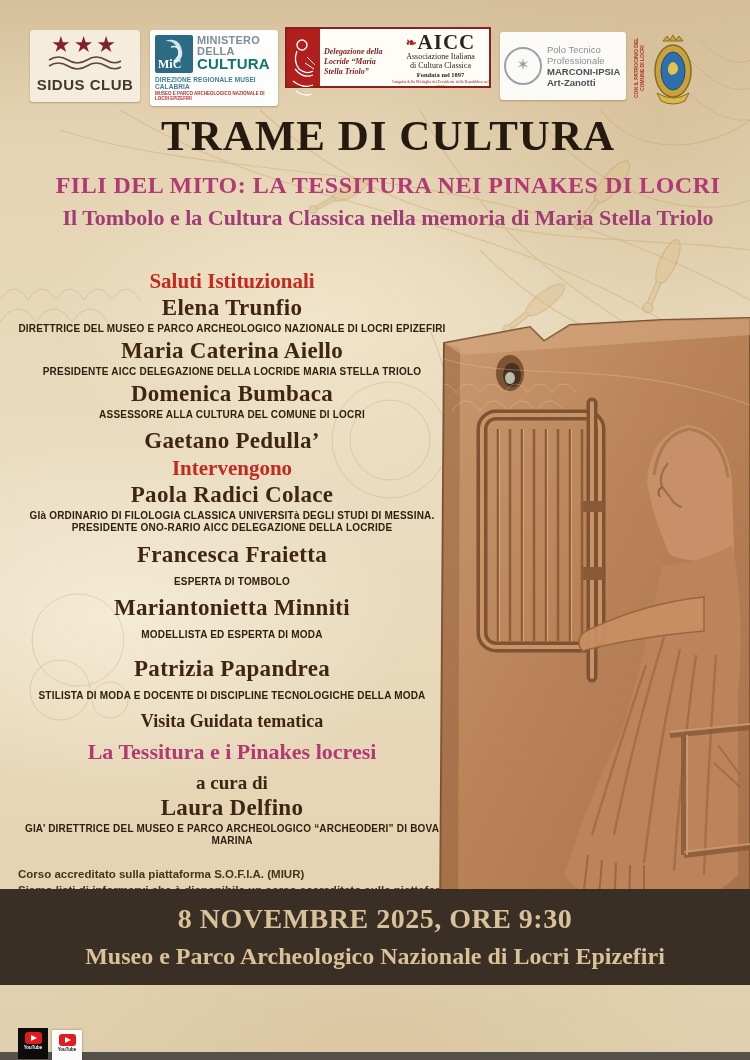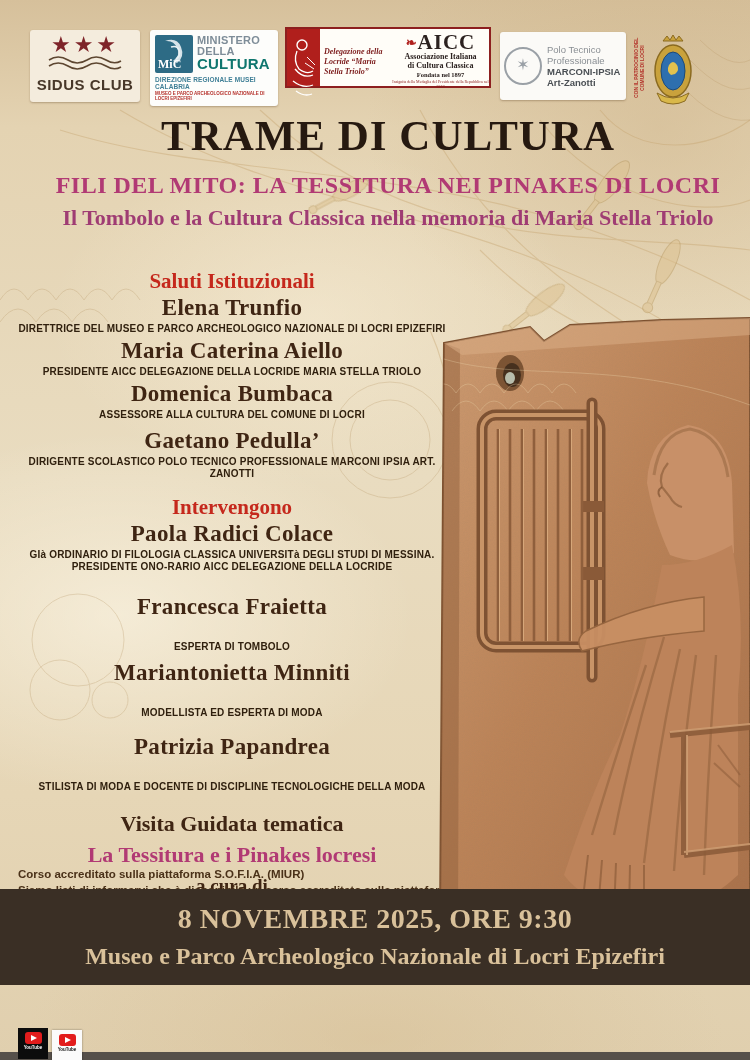--- a/index.html
+++ b/index.html
@@ -26,41 +26,41 @@
   .mic-txt{font-family:"Liberation Sans",sans-serif;color:#7e8d98;font-weight:700;line-height:11px;font-size:11px;margin-left:4px;letter-spacing:.2px;}
   .mic-txt .big{font-size:15px;line-height:14px;color:#0f766e;}
   .mic-sub1{font-family:"Liberation Sans",sans-serif;color:#3f7f96;font-size:6.5px;font-weight:700;margin-top:3px;letter-spacing:.1px;}
   .mic-sub2{font-family:"Liberation Sans",sans-serif;color:#b5302a;font-size:4.5px;font-weight:700;margin-top:1px;}
   .aicc{left:285px;top:27px;width:206px;height:61px;background:#fffdf8;border:2px solid #8d1f1f;box-sizing:border-box;display:flex;}
   .aicc-red{width:33px;height:100%;background:#b01f1c;position:relative;flex:0 0 auto;}
   .aicc-deleg{width:72px;flex:0 0 auto;padding:18px 2px 0 4px;box-sizing:border-box;font-style:italic;font-weight:700;color:#7d1d1d;font-size:8px;line-height:10px;}
   .aicc-main{flex:1;text-align:center;padding-top:3px;color:#2c2220;}
   .aicc-acr{font-size:21px;font-weight:700;letter-spacing:1px;line-height:20px;}
   .aicc-orn{color:#b01f1c;font-size:13px;vertical-align:2px;}
-  .aicc-assoc{font-size:8px;font-weight:700;line-height:8.5px;}
+  .aicc-assoc{font-size:8px;font-weight:400;line-height:8.5px;}
   .aicc-founded{font-size:6.5px;font-weight:700;margin-top:1px;}
   .aicc-medal{font-size:4px;color:#8d1f1f;margin-top:1px;}
   .polo{left:500px;top:32px;width:126px;height:68px;background:#fbfaf7;display:flex;align-items:center;padding:4px;box-sizing:border-box;}
   .polo-emb{width:34px;height:34px;border:2px solid #9aa0a6;border-radius:50%;color:#9aa0a6;text-align:center;line-height:32px;font-size:16px;flex:0 0 auto;font-family:"DejaVu Sans",sans-serif;}
   .polo-txt{font-family:"Liberation Sans",sans-serif;font-size:9.5px;line-height:11px;color:#8a8f94;margin-left:5px;}
   .polo-txt .b{color:#4a4f54;font-weight:700;}
   .patroc{left:633px;top:36px;width:13px;height:64px;writing-mode:vertical-rl;transform:rotate(180deg);font-family:"Liberation Sans",sans-serif;font-size:5px;line-height:6px;font-weight:700;color:#b23028;text-align:center;}
   .crest{left:649px;top:33px;}
   
   .titles{left:0;top:110px;width:750px;text-align:center;padding-left:13px;}
   .title-main{font-size:43px;font-weight:700;color:#261910;letter-spacing:1px;line-height:52px;}
   .subtitle1{font-size:24px;font-weight:700;color:#b13a74;letter-spacing:.5px;line-height:30px;margin-top:8px;}
   .subtitle2{font-size:22px;font-weight:700;color:#9f3c73;line-height:28px;margin-top:4px;}
   
   .program{left:6px;top:268px;width:452px;text-align:center;}
   .sec-head{font-size:21px;font-weight:700;color:#c5281c;line-height:26px;}
   .p-name{font-size:23px;font-weight:700;color:#3f2513;line-height:28px;letter-spacing:.3px;}
   .p-role{font-family:"Liberation Sans",sans-serif;font-size:10px;font-weight:700;color:#30200e;line-height:12px;letter-spacing:.2px;margin:1px 0 2px 0;}
-  .mb6{margin-bottom:6px;} .mb14{margin-bottom:14px;} .mt8{margin-top:20px;}
-  .visita-title{font-size:22px;font-weight:700;color:#3f2513;line-height:26px;margin-top:18px;}
+  .mb6{margin-bottom:6px;} .mb14{margin-bottom:14px;} .mt8{margin-top:7px;}
+  .visita-title{font-size:18px;font-weight:700;color:#3f2513;line-height:26px;margin-top:6px;}
   .visita-sub{font-size:22px;font-weight:700;color:#b13a74;line-height:28px;margin-top:4px;}
   .acura{font-size:19px;font-weight:700;color:#3f2513;line-height:22px;margin-top:6px;}
   
   .accred{left:18px;top:866px;width:440px;text-align:left;font-family:"Liberation Sans",sans-serif;font-size:11.5px;font-weight:700;color:#4a3118;line-height:16px;}
   .accred .gap{height:12px;}
   
   .pinax{left:432px;top:315px;width:318px;height:620px;}
   
   .bar{left:0;top:889px;width:750px;height:96px;background:#3a2f25;text-align:center;color:#d9c19a;}
   .bar-date{font-size:28px;font-weight:700;letter-spacing:.5px;line-height:32px;margin-top:14px;}
@@ -202,21 +202,20 @@
   <div class="abs program">
     <div class="sec-head">Saluti Istituzionali</div>
 
     <div class="p-name">Elena Trunfio</div>
     <div class="p-role">DIRETTRICE DEL MUSEO E PARCO ARCHEOLOGICO NAZIONALE DI LOCRI EPIZEFIRI</div>
     <div class="p-name">Maria Caterina Aiello</div>
     <div class="p-role">PRESIDENTE AICC DELEGAZIONE DELLA LOCRIDE  MARIA STELLA TRIOLO</div>
     <div class="p-name">Domenica Bumbaca</div>
     <div class="p-role mb6">ASSESSORE ALLA CULTURA DEL COMUNE DI LOCRI</div>
     <div class="p-name">Gaetano Pedulla’</div>
-    <div class="p-role mb14">DIRIGENTE SCOLASTICO POLO TECNICO PROFESSIONALE MARCONI IPSIA ART. ZANOTTI</div>
 
     <div class="sec-head">Intervengono</div>
 
     <div class="p-name">Paola  Radici Colace</div>
     <div class="p-role">GIà ORDINARIO DI FILOLOGIA CLASSICA UNIVERSITà DEGLI STUDI DI MESSINA. PRESIDENTE ONO-RARIO AICC DELEGAZIONE DELLA LOCRIDE</div>
     <div class="p-name mt8">Francesca Fraietta</div>
     <div class="p-role mt8 mb6">ESPERTA DI TOMBOLO</div>
     <div class="p-name">Mariantonietta Minniti</div>
     <div class="p-role mt8 mb14">MODELLISTA ED ESPERTA DI MODA</div>
     <div class="p-name">Patrizia Papandrea</div>

